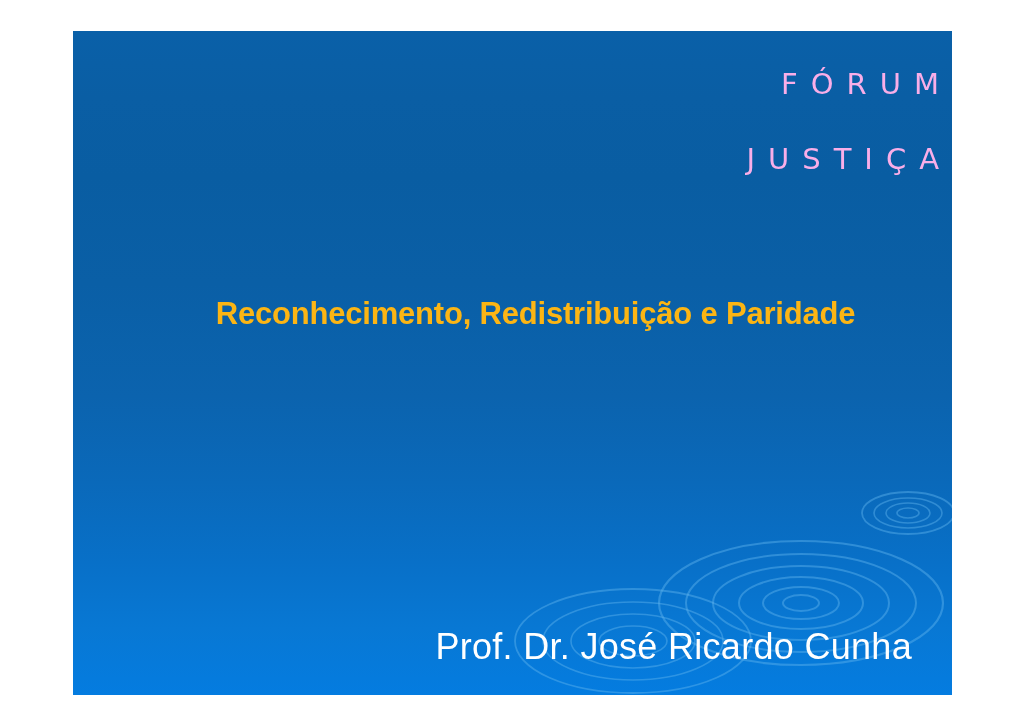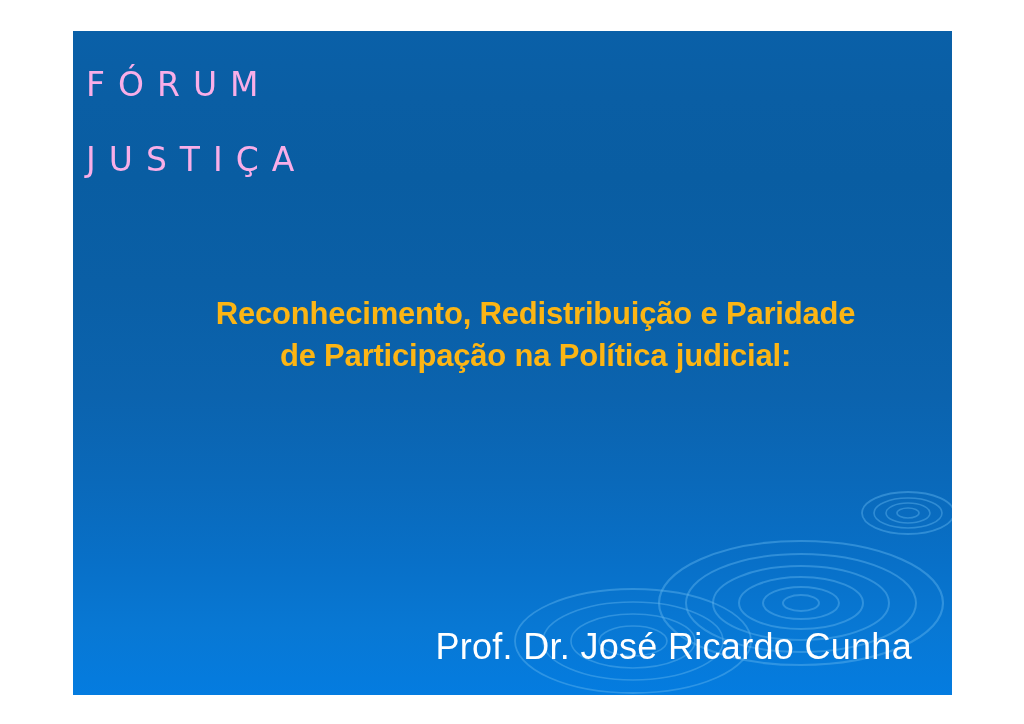--- a/index.html
+++ b/index.html
@@ -56,25 +56,25 @@
     width: 100%;
     height: 100%;
   }
 
   
   .brand {
     position: absolute;
     left: 0;
     right: 0;
     top: 26px;
-    text-align: left;
+    text-align: right;
     color: #f9aee8;
     font-family: "DejaVu Sans", sans-serif;
     font-weight: 400;
-    font-size: 33px;
+    font-size: 29px;
     line-height: 55px;
     letter-spacing: 13px;
     text-indent: 13px;
     white-space: nowrap;
   }
   .brand .line2 {
     display: block;
     margin-top: 20px;
   }
 
@@ -140,19 +140,18 @@
       </svg>
     </div>
 
     <div class="brand">
       <span class="line1">FÓRUM</span>
       <span class="line2">JUSTIÇA</span>
     </div>
 
     <div class="title">
       <span class="tline">Reconhecimento, Redistribuição e Paridade</span>
-      <span class="tline">de Participação na Política judicial:</span>
     </div>
 
     <div class="presenter">Prof. Dr. José Ricardo Cunha</div>
 
   </div>
 </div>
 
 </body></html>

